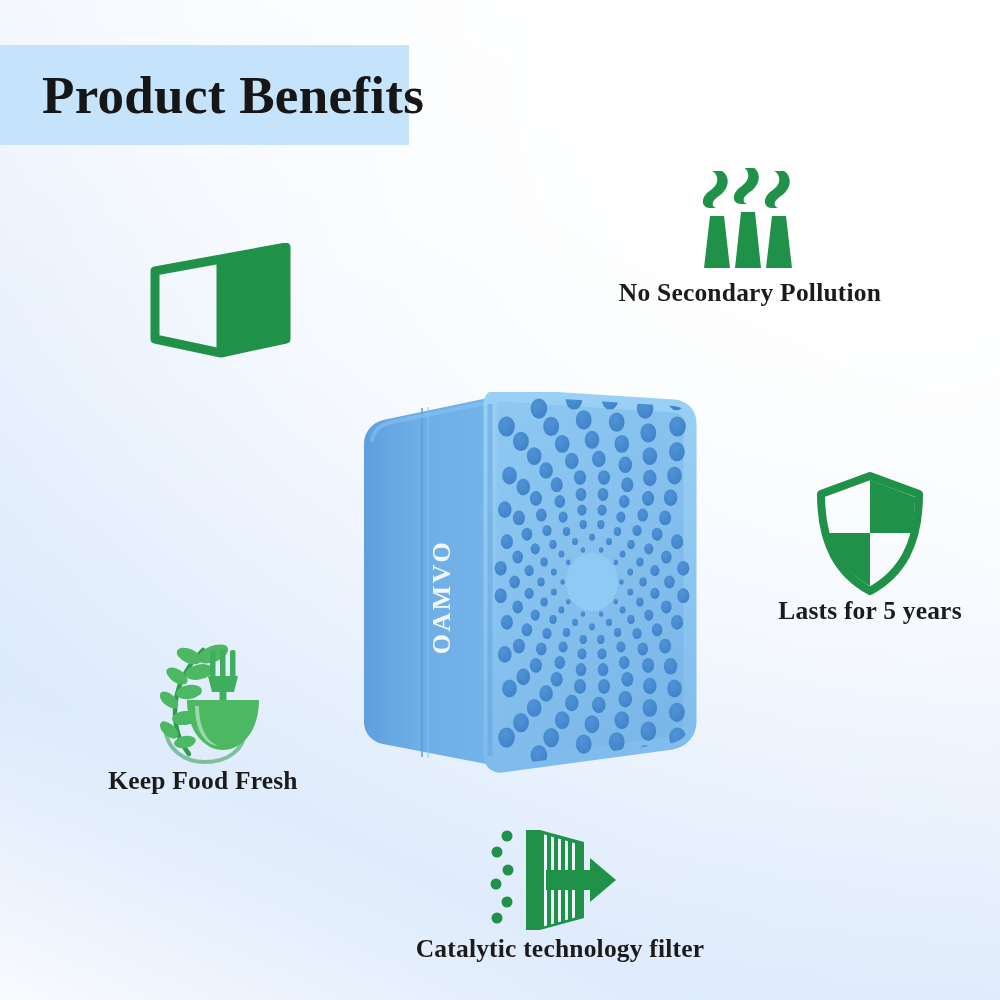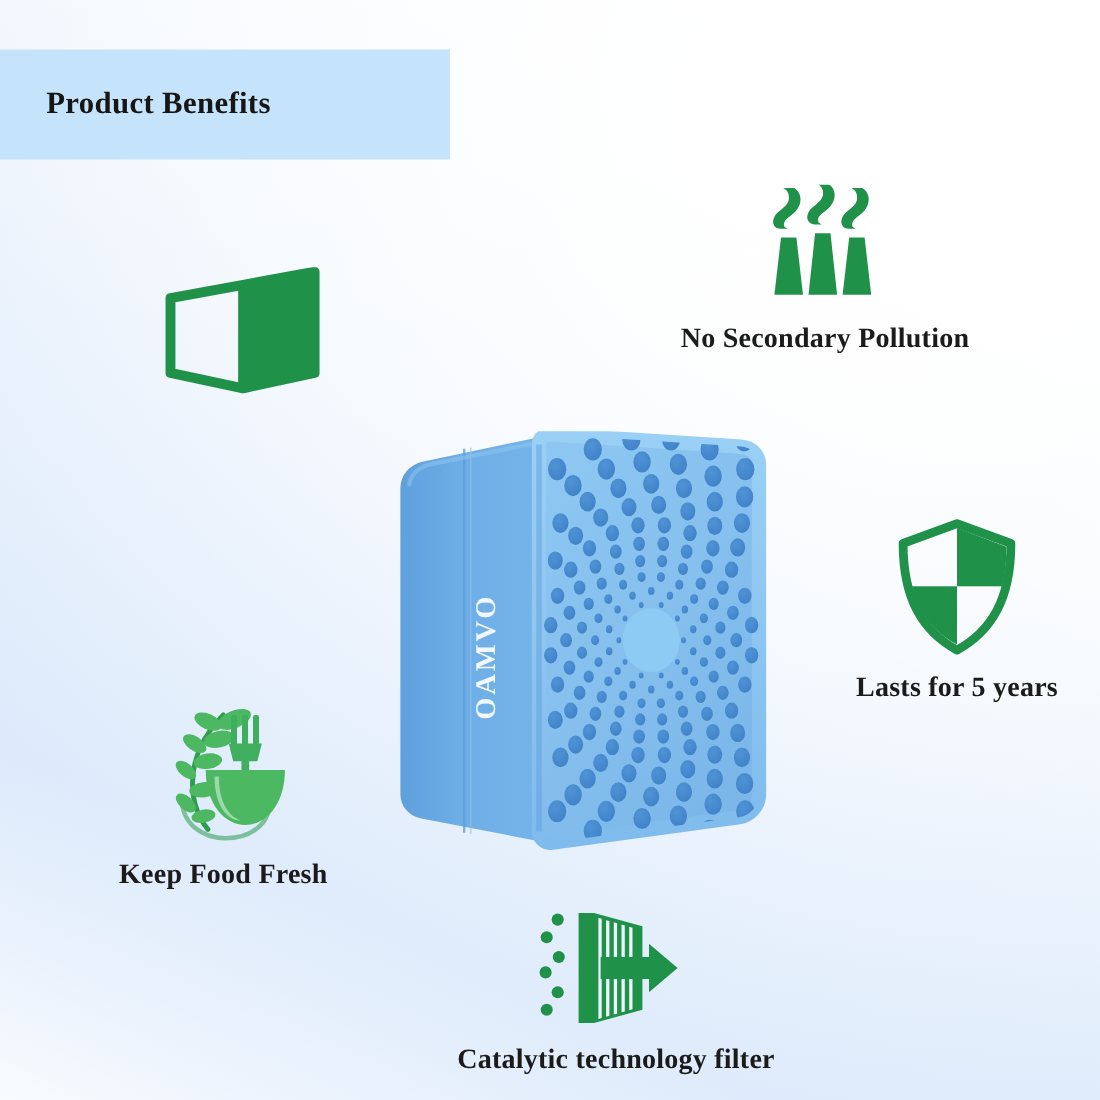--- a/index.html
+++ b/index.html
@@ -41,42 +41,41 @@
     background: #c5e3fa;
     z-index: 5;
   }
   .header-title {
     position: absolute;
     left: 42px;
     top: 45px;
     width: 380px;
     height: 100px;
     line-height: 100px;
-    font-size: 28px;
+    font-size: 53px;
     font-weight: bold;
     color: #161616;
     letter-spacing: 0.3px;
     z-index: 6;
     white-space: nowrap;
   }
 
   
   .benefit {
     position: absolute;
     z-index: 4;
     text-align: center;
   }
   .benefit .icon-wrap {
     display: block;
     margin: 0 auto;
     line-height: 0;
   }
   .benefit .benefit-label {
     display: block;
-    margin-top: 14px;
     font-size: 25.5px;
     font-weight: bold;
     color: #1b1b1b;
     white-space: nowrap;
     letter-spacing: 0.2px;
   }
 
   #benefit-appearance { left: 65px;  top: 243px; width: 310px; }
   #benefit-pollution  { left: 590px; top: 168px; width: 320px; }
   #benefit-lasts      { left: 745px; top: 470px; width: 250px; }

